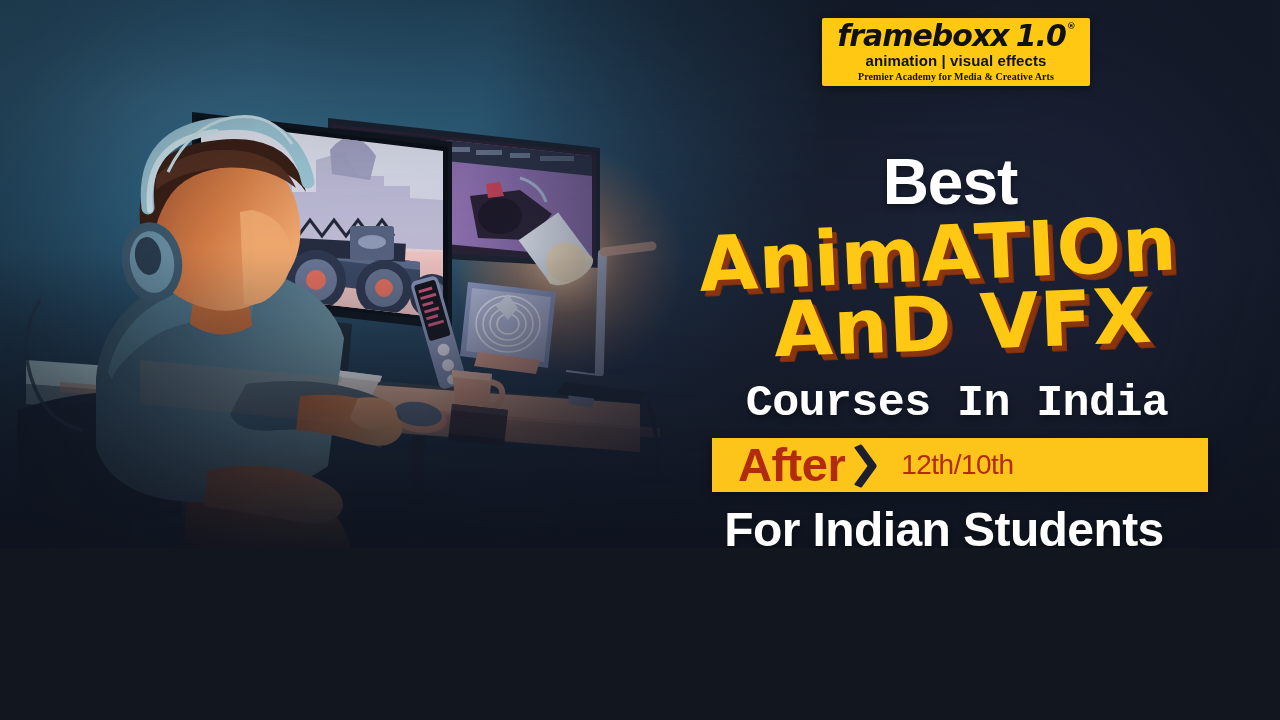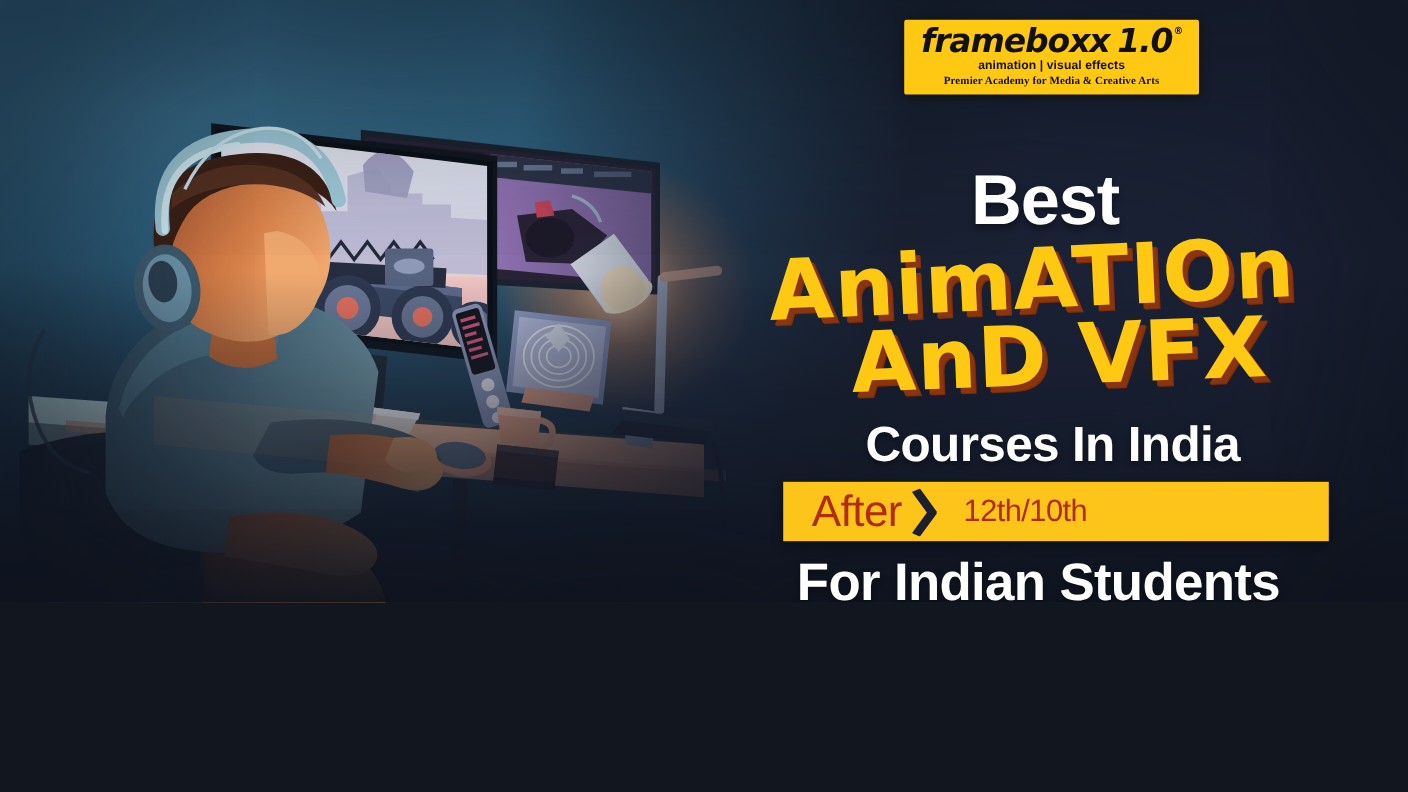--- a/index.html
+++ b/index.html
@@ -30,21 +30,21 @@
     display:flex;flex-direction:column;align-items:center;justify-content:center;
     overflow:hidden;
   }
   .logo-main{
     font-family:"DejaVu Sans", sans-serif;font-weight:bold;font-style:italic;
     font-size:30px;line-height:1;color:#111;letter-spacing:-1px;
     display:flex;align-items:center;position:relative;margin-top:-2px;
   }
   .logo-main .reg{font-size:9px;font-style:normal;vertical-align:super;margin-left:1px;position:relative;top:-9px;}
   .logo-sub{
-    font-family:"Liberation Sans", sans-serif;font-weight:bold;font-size:11px;
+    font-family:"Liberation Sans", sans-serif;font-weight:bold;font-size:15px;
     color:#111;margin-top:1px;letter-spacing:.1px;
   }
   .logo-tag{
     font-family:"Liberation Serif", serif;font-weight:bold;font-size:10px;
     color:#111;margin-top:2px;letter-spacing:.1px;
   }
 
   
   .head{position:absolute;left:660px;top:150px;width:560px;}
   .l-best{
@@ -58,31 +58,32 @@
     letter-spacing:1px;text-align:center;
     text-shadow:4px 5px 0 #8a3410, 5px 6px 0 #7b2d0d;
   }
   .l-anim{font-size:76px;transform:rotate(-2.6deg);margin-top:6px;padding-right:4px;}
   .l-vfx{font-size:76px;transform:rotate(-2.2deg);margin-top:2px;padding-left:46px;}
 
   .l-courses{
     font-size:45px;font-weight:bold;color:#fff;line-height:1;
     letter-spacing:-.6px;text-align:center;margin-top:22px;padding-left:34px;
     text-shadow:0 3px 6px rgba(0,0,0,.4);
+    font-family:Liberation Mono, monospace;
   }
 
   
   .barwrap{margin-top:12px;position:relative;height:54px;}
   .bar{
     position:absolute;left:52px;top:0;width:496px;height:54px;
     background:#FDC41A;box-shadow:0 3px 9px rgba(0,0,0,.4);
     display:flex;align-items:center;
   }
   .bar-after{
-    font-size:40px;font-weight:normal;color:#B12B0C;line-height:1;
+    font-size:47px;font-weight:bold;color:#B12B0C;line-height:1;
     margin-left:26px;letter-spacing:-.5px;
   }
   .chev{
     margin-left:14px;margin-right:20px;width:22px;height:40px;position:relative;
   }
   .chev::before,.chev::after{
     content:"";position:absolute;left:2px;width:9px;height:23px;background:#1c1f2e;
     border-radius:1px;
   }
   .chev::before{top:0;transform:skewX(20deg) rotate(-20deg);}

